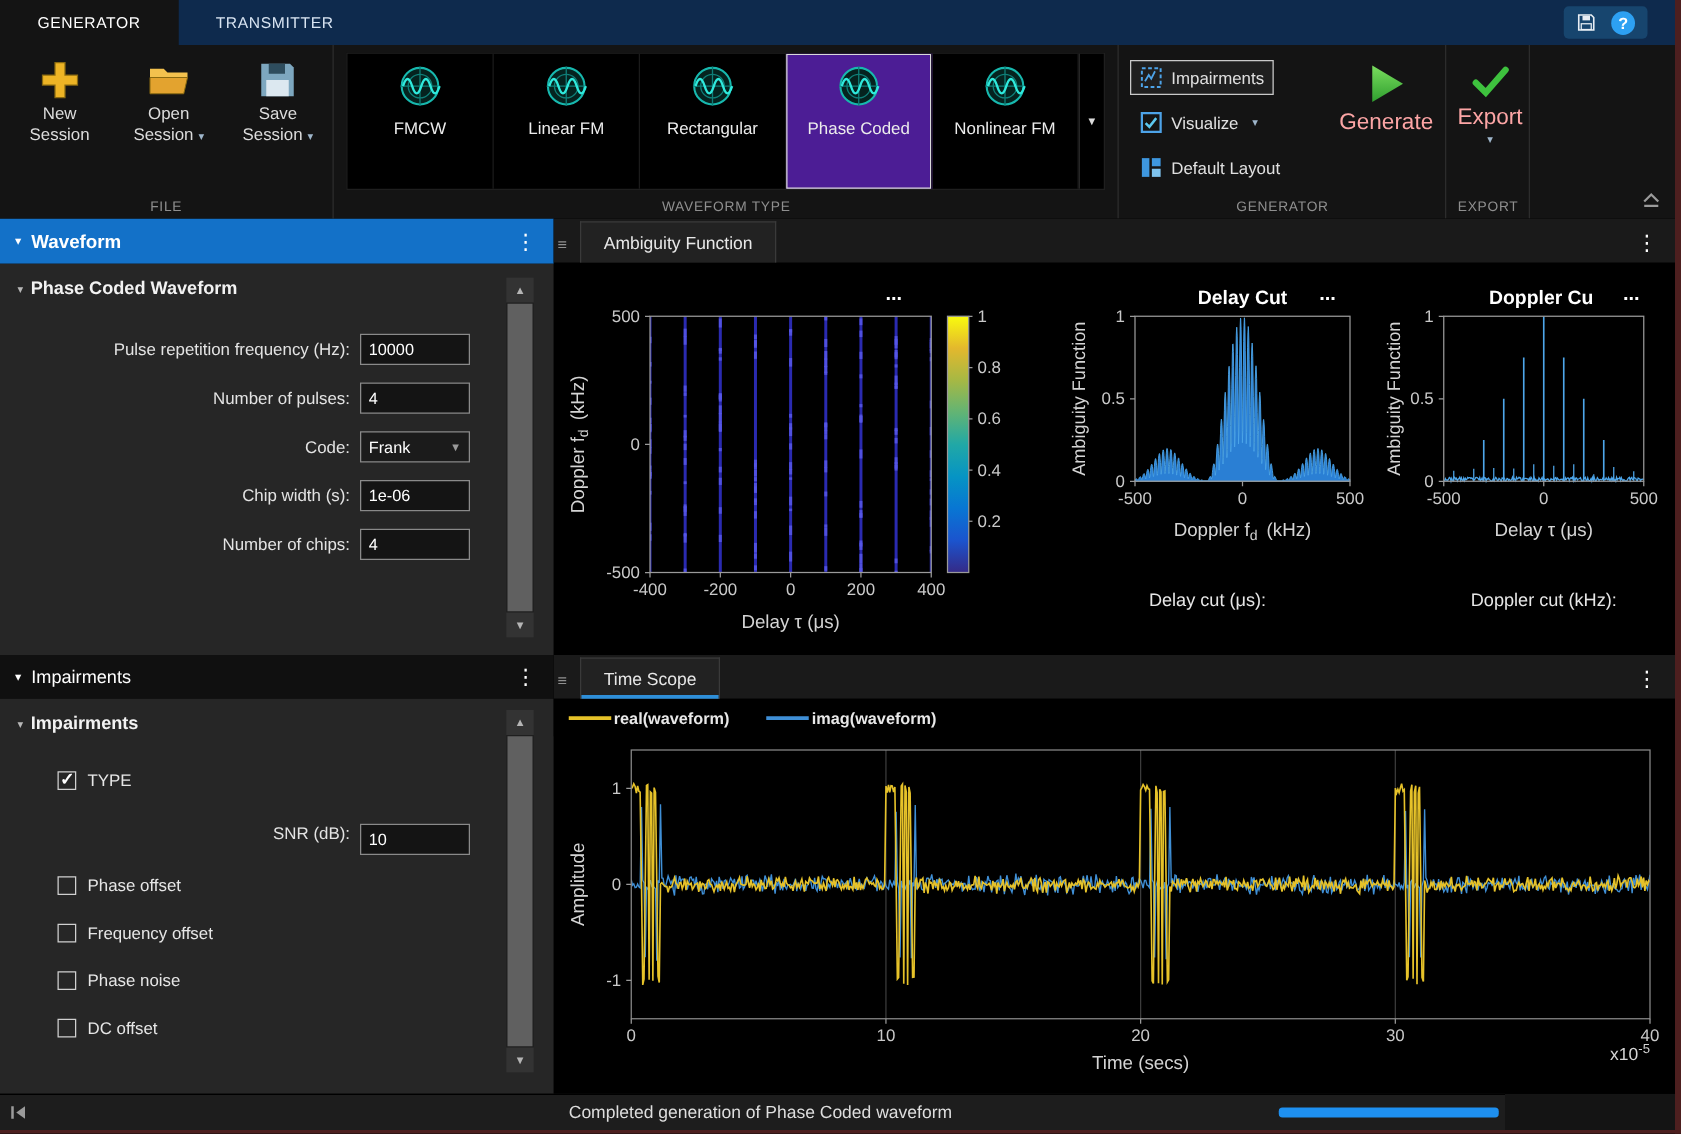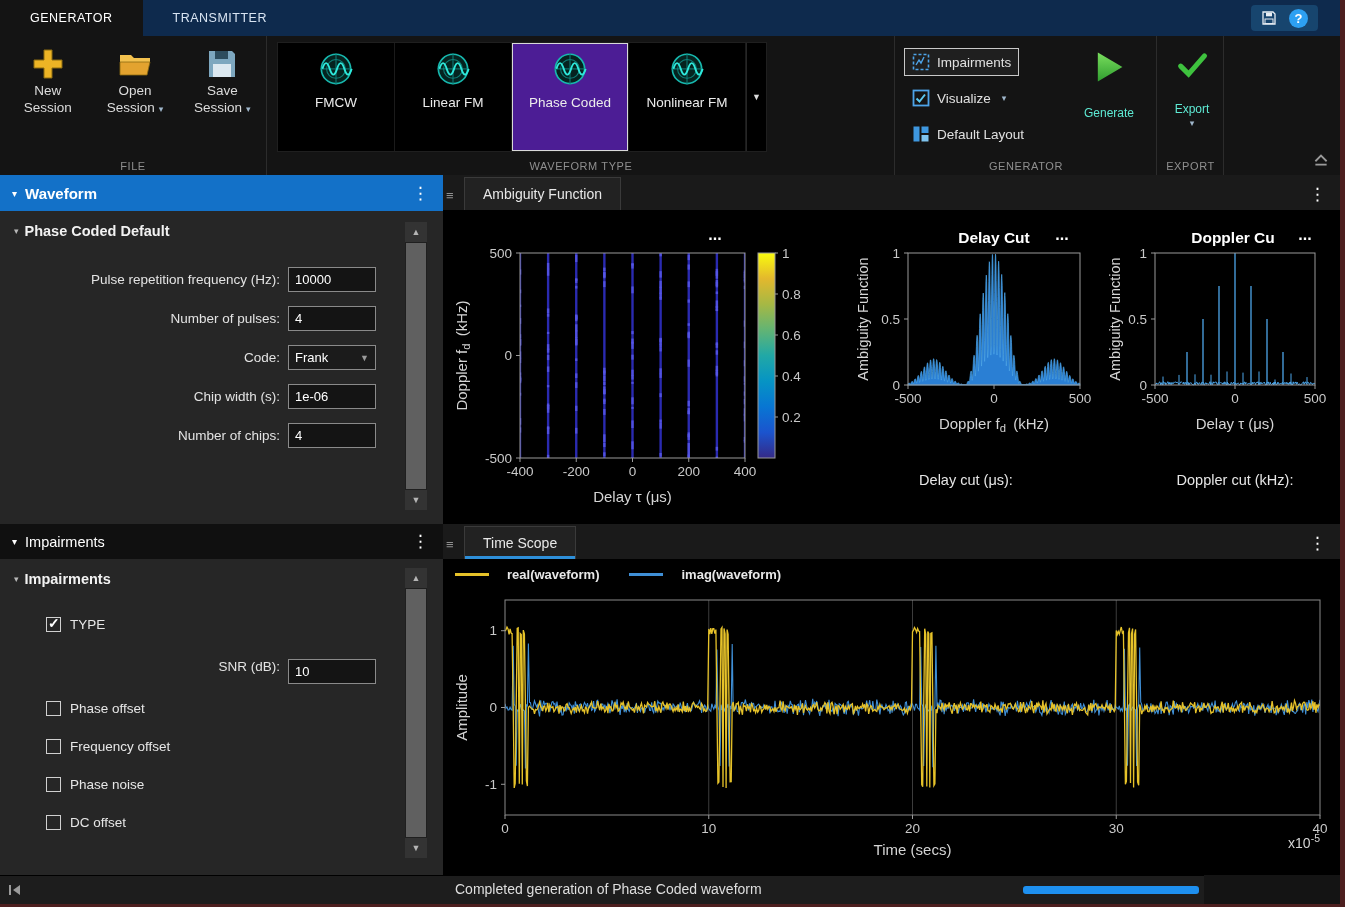--- a/index.html
+++ b/index.html
@@ -31,21 +31,21 @@
 .gal-item.sel{background:#4c1d95;box-shadow:inset 0 0 0 1px #d9d9d9}
 .galicon{width:46px;height:40px}
 .gal-label{margin-top:4px;font-size:13.5px;color:#ececec;text-align:center;line-height:16px;max-width:106px}
 .gal-overflow{width:20px;display:flex;align-items:center;justify-content:center;color:#dcdcdc;
               font-size:9px;border-left:1px solid #262626;cursor:pointer}
 .gen-row{position:absolute;left:8px;height:28px;display:flex;align-items:center;gap:7px;
          font-size:13.5px;color:#e0e0e0;padding:0 8px;cursor:pointer;white-space:nowrap}
 .gen-row.boxed{background:#1f1f1f;box-shadow:inset 0 0 0 1px #c9c9c9}
 .gen-right{position:absolute;left:172px;top:12px;width:82px;display:flex;flex-direction:column;
            align-items:center;cursor:pointer}
-.gen-right .bl,.export-btn .bl{font-size:12px;color:#5eead4;margin-top:20px}
+.gen-right .bl,.export-btn .bl{font-size:18px;color:#fca5a5;margin-top:1px}
 .export-btn{position:absolute;left:8px;top:12px;width:52px;display:flex;flex-direction:column;
             align-items:center;cursor:pointer}
 .collapse-btn{position:absolute;right:10px;bottom:8px;width:18px;height:16px;cursor:pointer}
 
 .main{position:absolute;top:175px;left:0;width:1340px;height:700px;background:#000}
 .panel-header{position:absolute;left:0;width:443px;display:flex;align-items:center;color:#fff}
 .panel-header .tri{font-size:10px;margin:0 8px 0 12px;color:#fff}
 .panel-header .htitle{font-size:15px;font-weight:bold}
 .panel-header .kebab{margin-left:auto;margin-right:14px;font-size:17px;color:#fff;cursor:pointer;line-height:1}
 #wave-header{top:0;height:36px;background:#1371c8}
@@ -77,21 +77,21 @@
 
 #amb-doc{position:absolute;left:443px;top:0;width:897px;height:349px;background:#000}
 #ts-doc{position:absolute;left:443px;top:349px;width:897px;height:351px;background:#000}
 .doc-tabbar{height:35px;background:#1a1a1a;display:flex;align-items:flex-end}
 .drag-grip{width:16px;color:#909090;font-size:13px;margin:0 2px 8px 3px;line-height:1;cursor:pointer}
 .doc-tab{height:33px;line-height:33px;padding:0 18px;background:#222;color:#e8e8e8;font-size:14px;
          border:1px solid #3a3a3a;border-bottom:none;cursor:pointer}
 .doc-tab.blue-underline{box-shadow:inset 0 -3px 0 #2e8fd9}
 .doc-kebab{margin-left:auto;margin-right:14px;margin-bottom:7px;color:#fff;font-size:17px;cursor:pointer;line-height:1}
 .ts-legend{height:30px;display:flex;align-items:center;padding-left:12px;column-gap:30px;background:#000}
-.legend-item{display:flex;align-items:center;gap:18px}
+.legend-item{display:flex;align-items:center;gap:2px}
 .legend-line{width:34px;height:3px;display:inline-block}
 .legend-label{font-size:13px;font-weight:bold;color:#e8e8e8}
 
 .statusbar{position:absolute;top:875px;left:0;width:1204px;height:29px;background:#1d1d1d;border-top:1px solid #000}
 .status-msg{position:absolute;left:455px;top:5px;font-size:14px;color:#dedede}
 .progress{position:absolute;right:5px;top:10px;width:176px;height:8px;background:#1e90f0;border-radius:3px}
 .status-left-icon{position:absolute;left:8px;top:7px;cursor:pointer}
 </style>
 </head>
 <body>
@@ -161,20 +161,30 @@
           <svg class="galicon" viewBox="0 0 44 36">
             <circle cx="22" cy="16" r="14" fill="#05231f" stroke="#17b8ae" stroke-width="1.6"></circle>
             <circle cx="22" cy="16" r="9" fill="none" stroke="#0f7f78" stroke-width="1"></circle>
             <line x1="22" y1="1" x2="22" y2="31" stroke="#0f7f78" stroke-width="1"></line>
             <line x1="7" y1="16" x2="37" y2="16" stroke="#0f7f78" stroke-width="1"></line>
             <path d="M9 16 q3.5 -11 7 0 t7 0 t7 0 t7 0" fill="none" stroke="#2fe9dc" stroke-width="1.8"></path>
           </svg>
           <div class="gal-label">Linear FM</div>
         </div>
 
+        <div class="gal-item">
+          <svg class="galicon" viewBox="0 0 44 36">
+            <circle cx="22" cy="16" r="14" fill="#05231f" stroke="#17b8ae" stroke-width="1.6"></circle>
+            <circle cx="22" cy="16" r="9" fill="none" stroke="#0f7f78" stroke-width="1"></circle>
+            <line x1="22" y1="1" x2="22" y2="31" stroke="#0f7f78" stroke-width="1"></line>
+            <line x1="7" y1="16" x2="37" y2="16" stroke="#0f7f78" stroke-width="1"></line>
+            <path d="M9 16 q3.5 -11 7 0 t7 0 t7 0 t7 0" fill="none" stroke="#2fe9dc" stroke-width="1.8"></path>
+          </svg>
+          <div class="gal-label">Rectangular</div>
+        </div>
 
         <div class="gal-item sel">
           <svg class="galicon" viewBox="0 0 44 36">
             <circle cx="22" cy="16" r="14" fill="#05231f" stroke="#17b8ae" stroke-width="1.6"></circle>
             <circle cx="22" cy="16" r="9" fill="none" stroke="#0f7f78" stroke-width="1"></circle>
             <line x1="22" y1="1" x2="22" y2="31" stroke="#0f7f78" stroke-width="1"></line>
             <line x1="7" y1="16" x2="37" y2="16" stroke="#0f7f78" stroke-width="1"></line>
             <path d="M9 16 q3.5 -11 7 0 t7 0 t7 0 t7 0" fill="none" stroke="#2fe9dc" stroke-width="1.8"></path>
           </svg>
           <div class="gal-label">Phase Coded</div>
@@ -255,21 +265,21 @@
   <div class="main">
 
     <div class="panel-header" id="wave-header">
       <span class="tri">▾</span>
       <span class="htitle">Waveform</span>
       <span class="kebab">⋮</span>
     </div>
     <div id="wave-body">
       <div class="section-title">
         <span class="tri">▾</span>
-        <span class="st">Phase Coded Default</span>
+        <span class="st">Phase Coded Waveform</span>
       </div>
       <div class="fields">
         <div class="field-row">
           <label>Pulse repetition frequency (Hz):</label>
           <input class="field-input" value="10000" style="">
         </div>
         <div class="field-row">
           <label>Number of pulses:</label>
           <input class="field-input" value="4" style="">
         </div>

